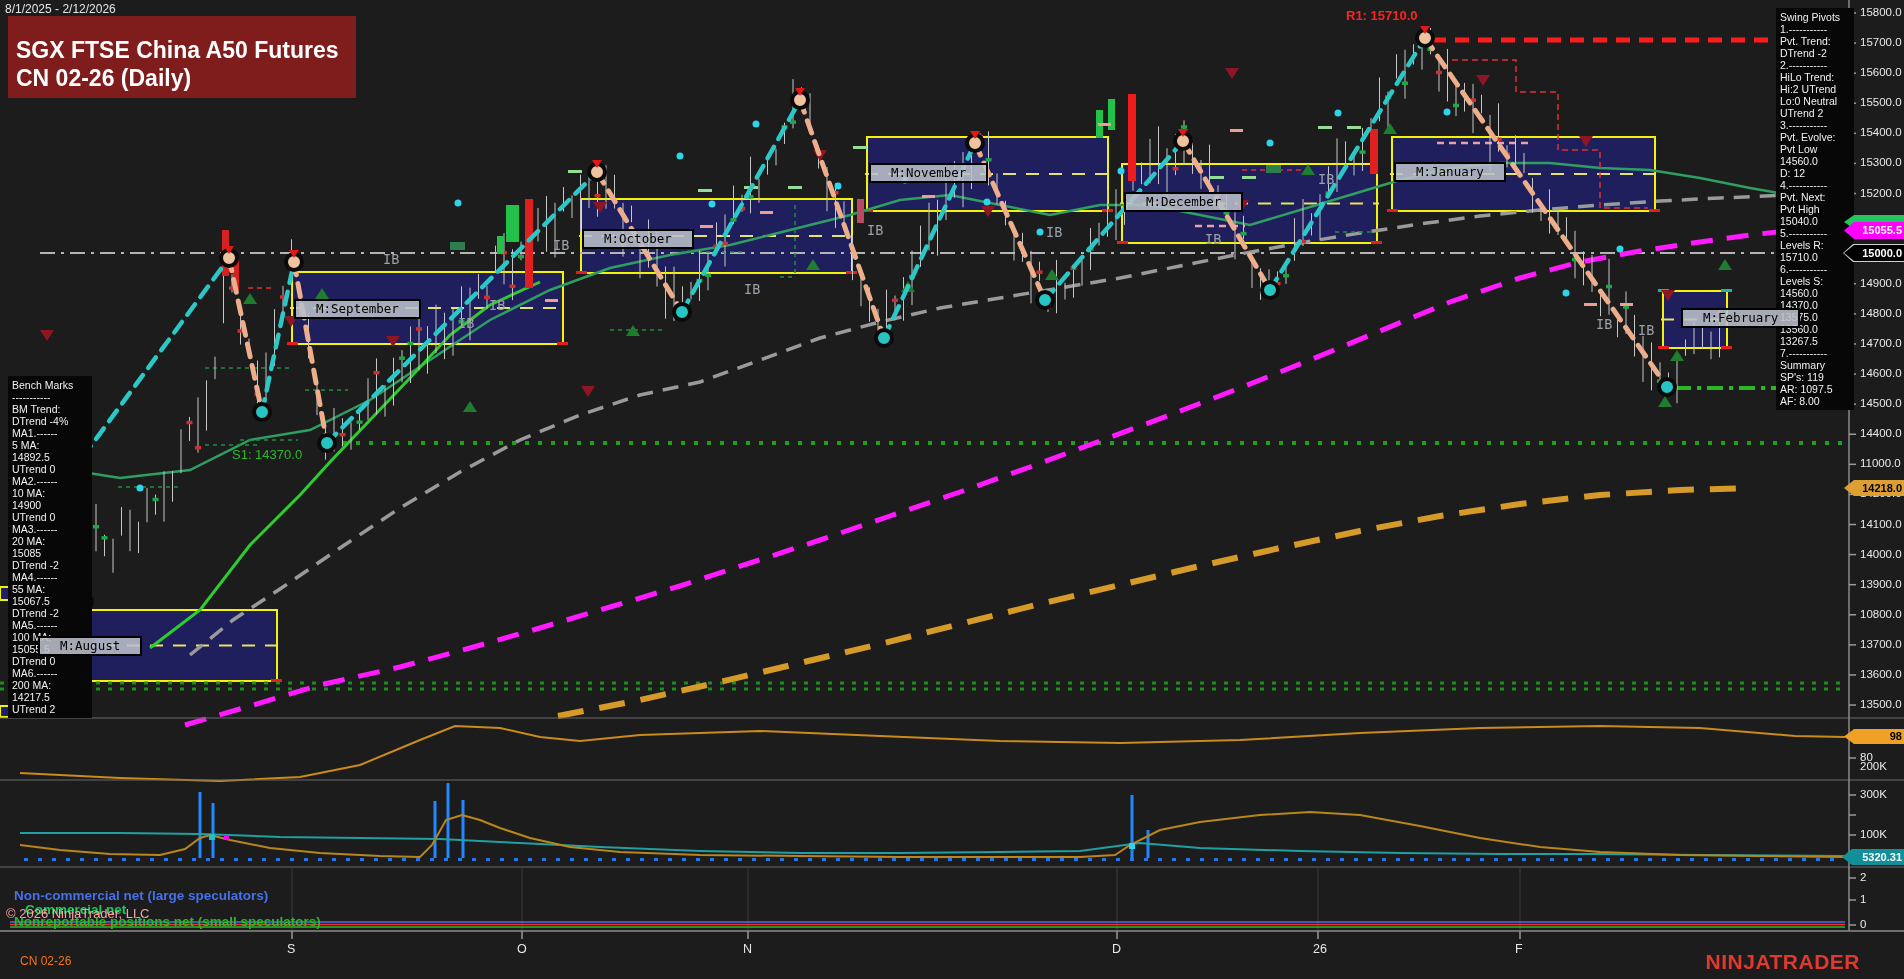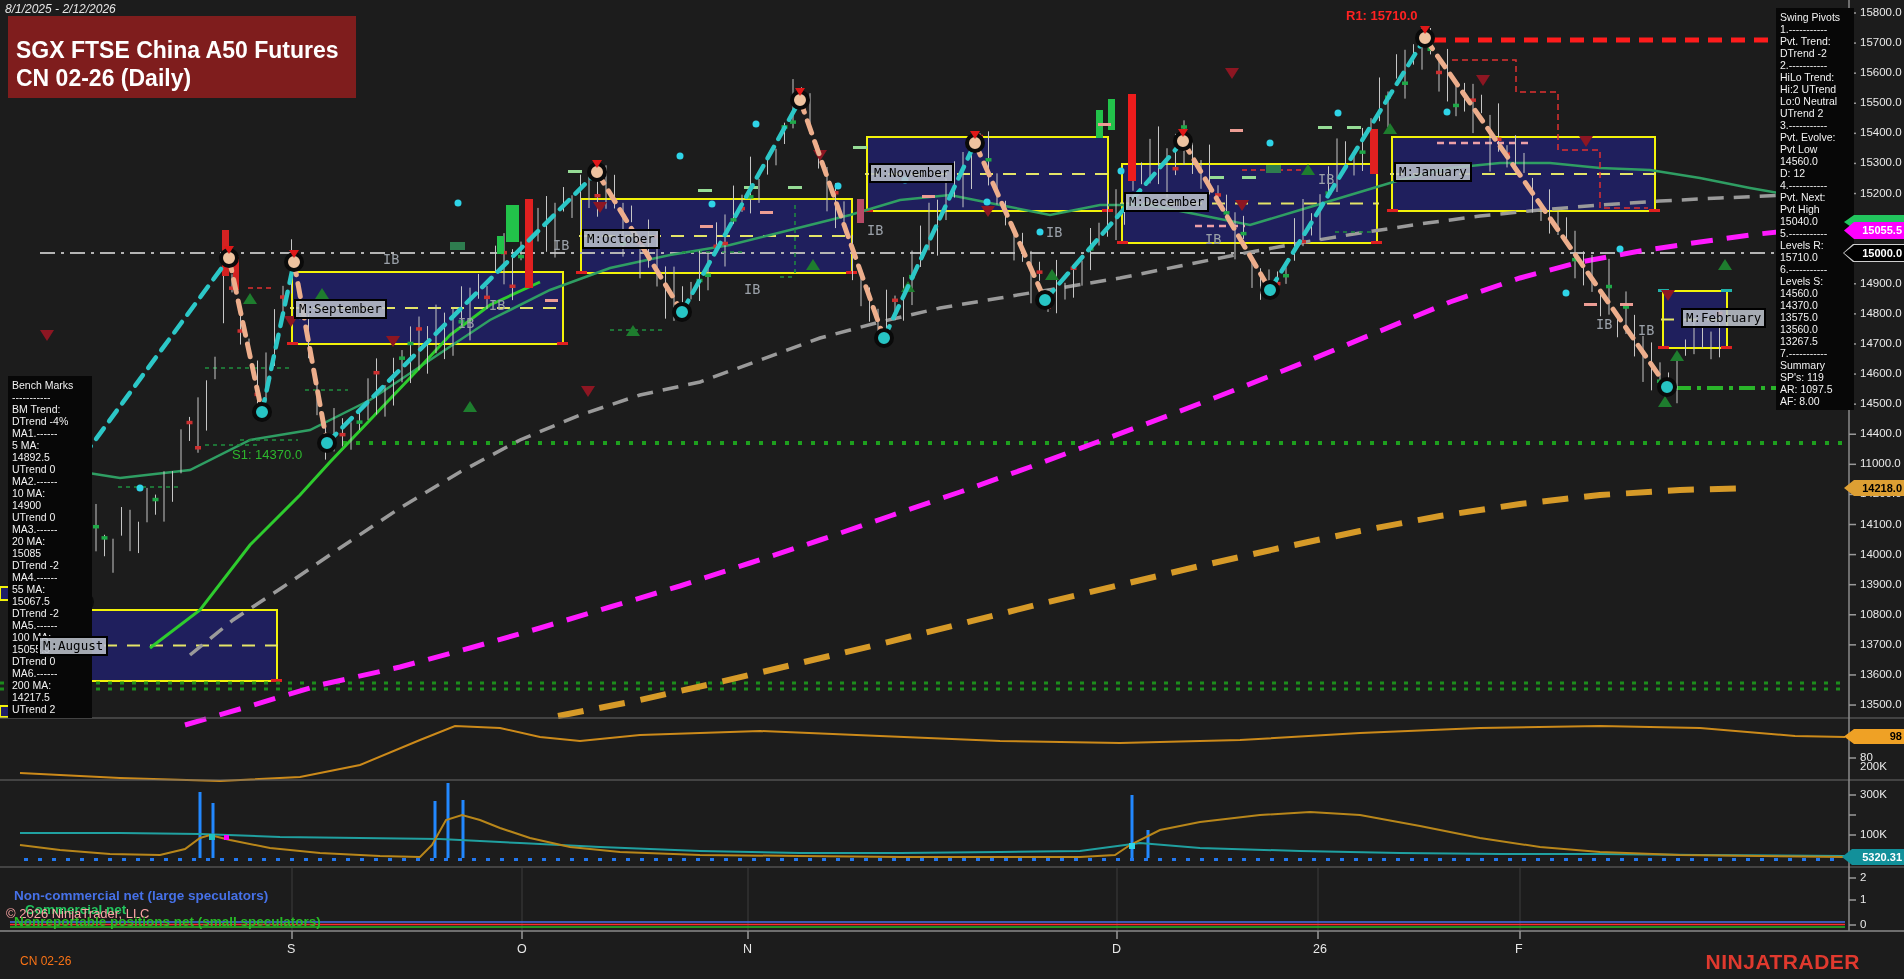--- a/index.html
+++ b/index.html
@@ -1,28 +1,28 @@
 <!DOCTYPE html>
 <html><head>
 <meta charset="utf-8">
 <style>
   html,body{margin:0;padding:0;background:#141414;}
   #app{position:relative;width:1904px;height:979px;background:#1c1c1c;overflow:hidden;
        font-family:"Liberation Sans","DejaVu Sans",sans-serif;}
   #chart-svg{position:absolute;left:0;top:0;}
   .abs{position:absolute;}
-  .date-range{color:#e6e6e6;font-size:12px;left:5px;top:2px;z-index:7;font-style:italic;}
+  .date-range{color:#e6e6e6;font-size:12px;left:5px;top:2px;z-index:7;}
   .title-box{left:8px;top:16px;width:330px;background:#7f1d1d;color:#fff;z-index:7;
              padding:20px 10px 6px 8px;font-size:23px;font-weight:bold;line-height:28px;}
   .info-box{background:#070707;color:#f2f2f2;z-index:6;padding:3px 4px;line-height:12px;white-space:pre;}
   .swing-box{left:1776px;top:8px;width:70px;font-size:10.5px;}
   .bench-box{left:8px;top:376px;width:76px;font-size:10.5px;}
   .month-chip{background:rgba(187,192,202,0.88);border:2px solid #000;color:#000;z-index:6;
               font-family:"DejaVu Sans Mono","Liberation Mono",monospace;font-size:12.5px;
-              padding:0 3px;white-space:nowrap;line-height:16px;}
+              padding:0 20px;white-space:nowrap;line-height:16px;}
   .ib{color:#9aa0a8;font-size:13.5px;z-index:4;font-family:"DejaVu Sans Mono",monospace;}
   .r1-label{color:#ff2222;font-size:13px;font-weight:bold;z-index:5;}
   .s1-label{color:#2db82d;font-size:13px;z-index:5;}
   .ax-label{color:#eaeaea;font-size:11.5px;z-index:6;}
   .chip{z-index:7;font-size:11px;font-weight:bold;line-height:1;display:flex;align-items:center;
         justify-content:flex-end;padding-right:4px;
         clip-path:polygon(0 50%,10px 0,100% 0,100% 100%,10px 100%);}
   .xlab{color:#e8e8e8;font-size:12.5px;z-index:6;}
   .legend{font-size:13.5px;font-weight:bold;z-index:6;white-space:nowrap;}
   .copyright{color:#fca5a5;font-size:13px;z-index:6;white-space:nowrap;}

